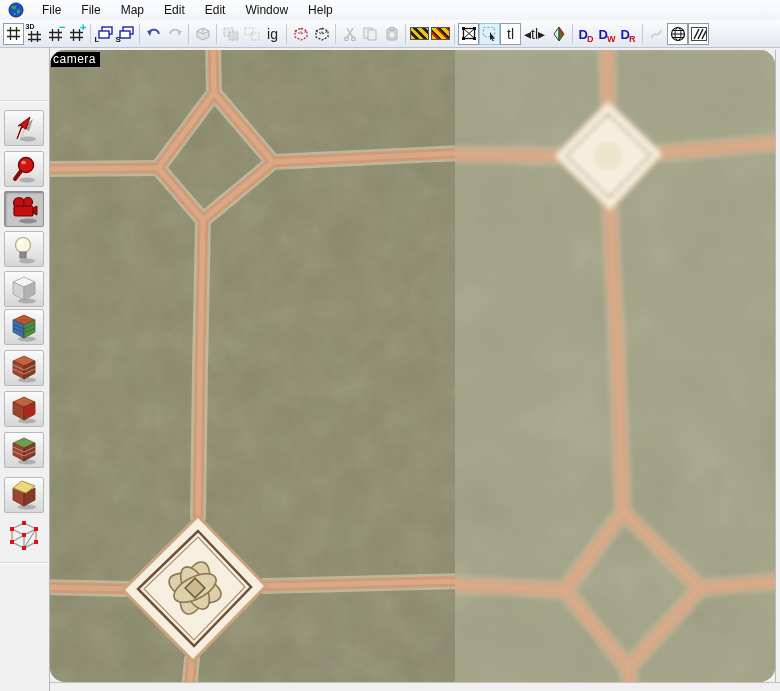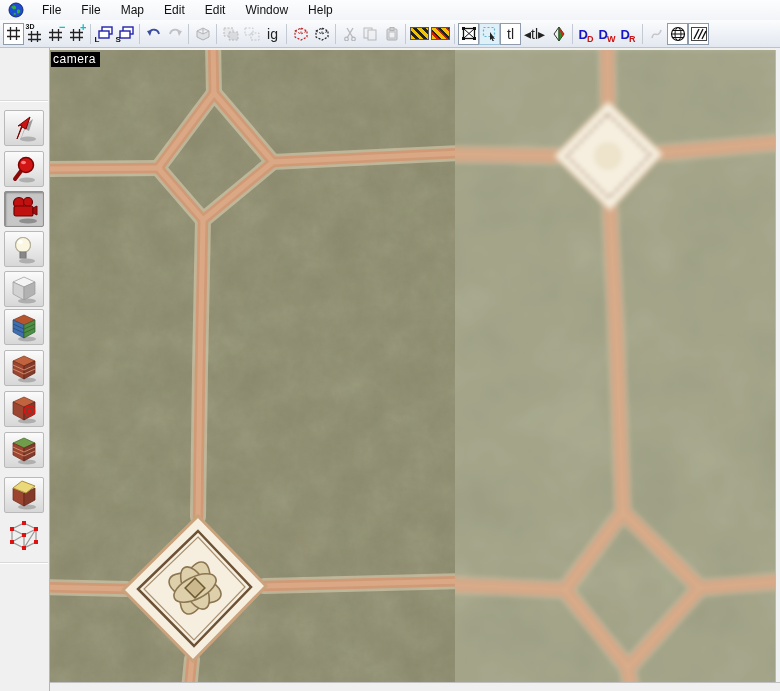--- a/index.html
+++ b/index.html
@@ -30,21 +30,21 @@
   .hazard2{width:17px;height:11px;background:repeating-linear-gradient(45deg,#f2c500 0 3px,#cc2200 3px 5px,#222 5px 7px);border:1px solid #555;}
   
   .sidebar{left:0;top:48px;width:49px;height:643px;background:#f0f0f0;border-right:1px solid #b5b5b5;}
   .sdiv{position:absolute;left:0;width:48px;height:1px;background:#d9d9d9;border-bottom:1px solid #fff;}
   .toolbtn{position:absolute;left:4px;width:40px;height:36px;border:1px solid #b9b9b9;border-radius:2px;
     background:linear-gradient(#fbfbfb,#d7d7d7);display:flex;align-items:center;justify-content:center;box-sizing:border-box;}
   .toolbtn.active{background:#c6c6c6;border:1px solid #8f8f8f;box-shadow:inset 1px 1px 2px rgba(0,0,0,.35);}
   .toolbtn.flat{border:none;background:transparent;}
   .toolbtn svg{display:block;}
   
-  .viewport{left:50px;top:50px;width:725px;height:632px;background:#a2a589;overflow:hidden;}
+  .viewport{left:50px;top:50px;width:725px;height:632px;background:#a2a589;overflow:hidden;border-radius:15px;}
   .camlabel{position:absolute;left:1px;top:2px;background:#000;color:#fff;font-size:12px;
     padding:0 4px 1px 2px;letter-spacing:.5px;z-index:5;}
   .rightstrip{left:775px;top:50px;width:5px;height:632px;background:#eef0f2;border-left:1px solid #b5b9bd;box-sizing:border-box;}
   .bottomstrip{left:50px;top:682px;width:730px;height:9px;background:#f0f0f0;border-top:1px solid #c0c0c0;box-sizing:border-box;}
 </style>
 </head>
 <body>
 
 <div class="abs menubar">
   <svg class="appicon" viewBox="0 0 16 16">

